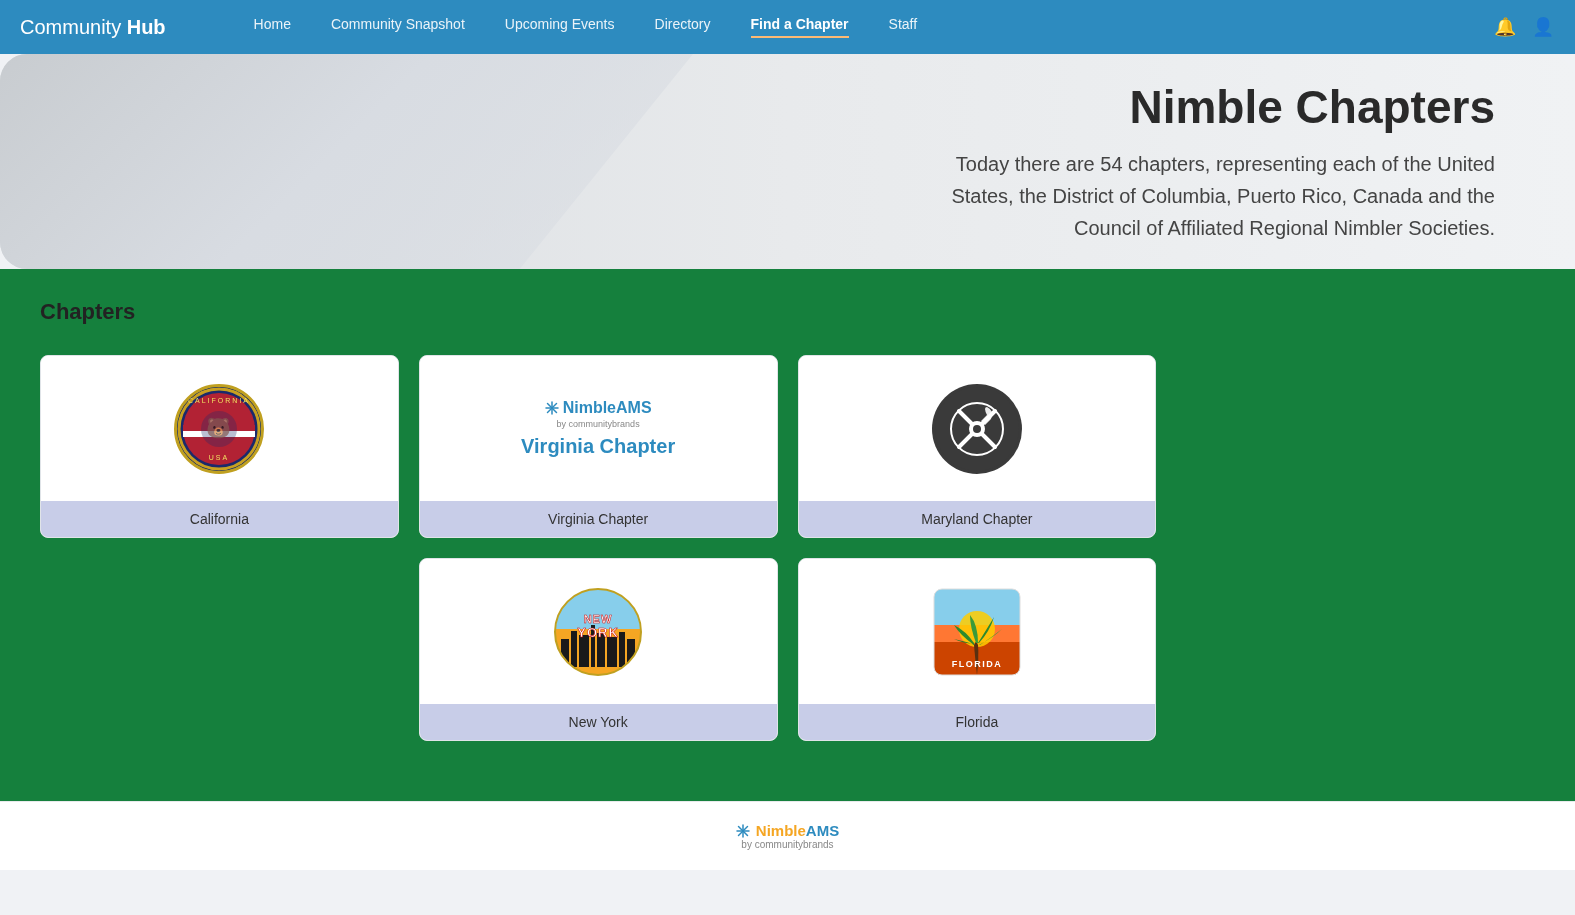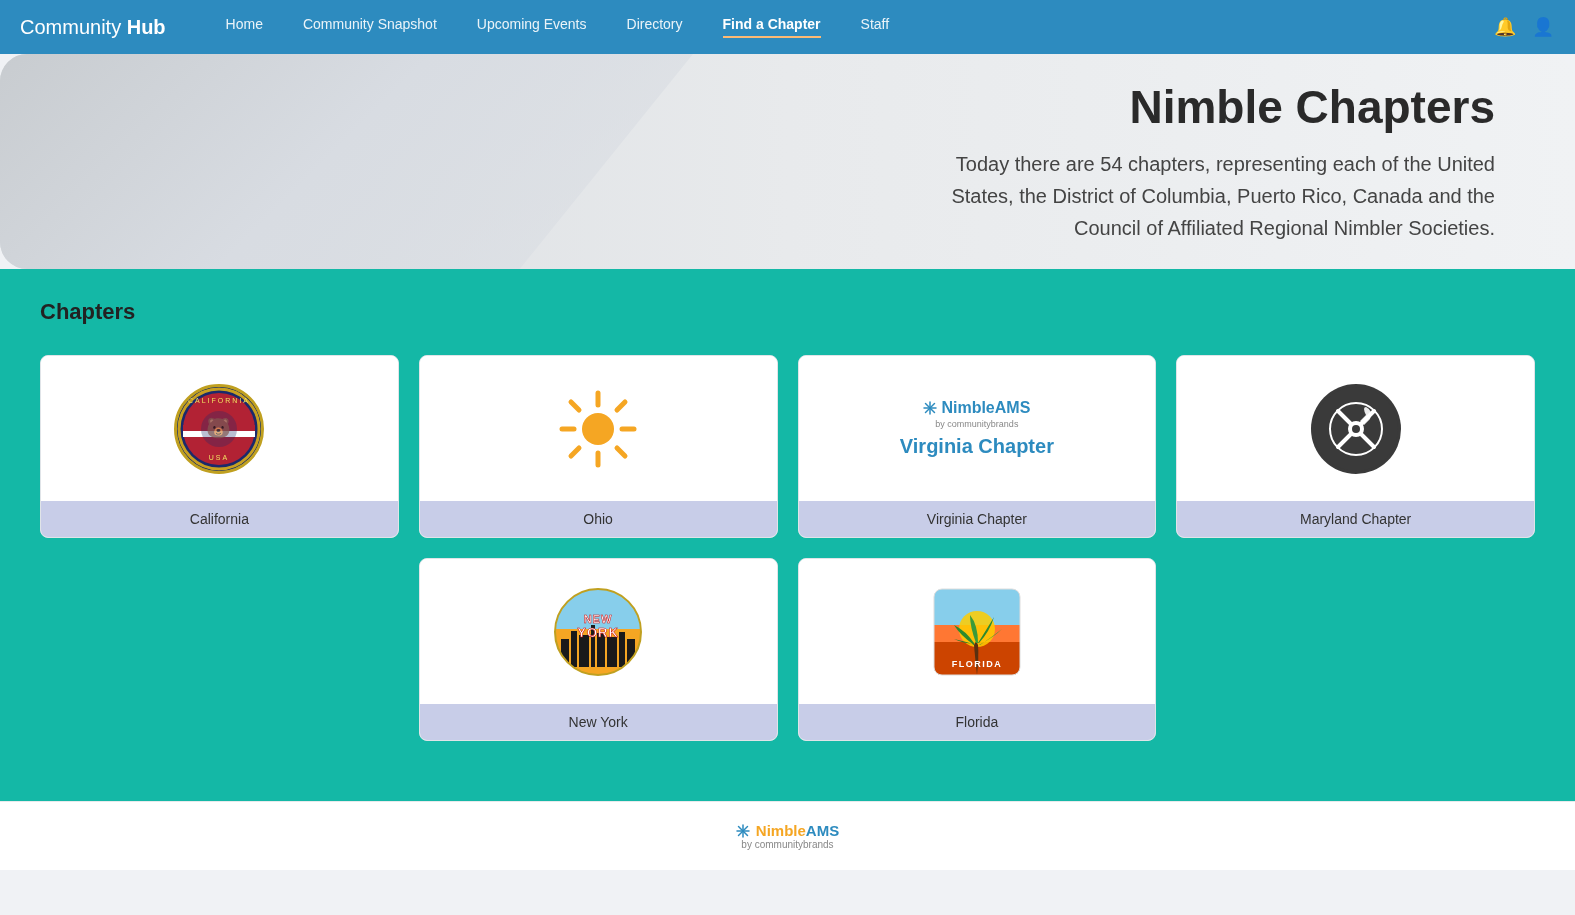--- a/index.html
+++ b/index.html
@@ -11,21 +11,21 @@
       display: flex;
       align-items: center;
       height: 54px;
       padding: 0 20px;
       position: relative;
     }
     .nav-logo {
       color: white;
       font-size: 20px;
       font-weight: 300;
-      margin-right: 60px;
+      margin-right: 88px;
       white-space: nowrap;
     }
     .nav-logo strong { font-weight: 700; }
     .nav-links {
       display: flex;
       gap: 40px;
       flex: 1;
       justify-content: flex-start;
     }
     .nav-link {
@@ -86,21 +86,21 @@
       margin-bottom: 14px;
     }
     .hero-subtitle {
       font-size: 20px;
       color: #444;
       line-height: 1.6;
     }
 
     
     .main {
-      background: #14b8a6;
+      background: #15803d;
       padding: 30px 40px 60px;
     }
     .section-title {
       font-size: 22px;
       font-weight: 600;
       color: #222;
       margin-bottom: 30px;
     }
 
     
@@ -249,39 +249,20 @@
             <text x="42" y="48" text-anchor="middle" font-size="20" fill="rgba(255,255,255,0.7)">🐻</text>
             <circle cx="42" cy="42" r="40" fill="none" stroke="#c8a020" stroke-width="3"></circle>
             <text x="42" y="16" text-anchor="middle" font-size="7" fill="#f0e060" letter-spacing="2">CALIFORNIA</text>
             <text x="42" y="73" text-anchor="middle" font-size="7" fill="#f0e060" letter-spacing="2">USA</text>
           </svg>
         </div>
       </div>
       <div class="chapter-card-footer">California</div>
     </div>
 
-    <div class="chapter-card">
-      <div class="chapter-card-body">
-        <svg class="sun-svg" viewBox="0 0 80 80" xmlns="http://www.w3.org/2000/svg">
-          <circle cx="40" cy="40" r="16" fill="#f5a623"></circle>
-
-          <g stroke="#f5a623" stroke-width="5" stroke-linecap="round">
-            <line x1="40" y1="4" x2="40" y2="16"></line>
-            <line x1="40" y1="64" x2="40" y2="76"></line>
-            <line x1="4" y1="40" x2="16" y2="40"></line>
-            <line x1="64" y1="40" x2="76" y2="40"></line>
-            <line x1="13" y1="13" x2="21" y2="21"></line>
-            <line x1="59" y1="59" x2="67" y2="67"></line>
-            <line x1="67" y1="13" x2="59" y2="21"></line>
-            <line x1="21" y1="59" x2="13" y2="67"></line>
-          </g>
-        </svg>
-      </div>
-      <div class="chapter-card-footer">Ohio</div>
-    </div>
 
     <div class="chapter-card">
       <div class="chapter-card-body">
         <div class="icon-virginia">
           <div style="display:flex;align-items:center;justify-content:center;gap:4px;margin-bottom:2px;">
             <svg width="14" height="14" viewBox="0 0 14 14" xmlns="http://www.w3.org/2000/svg">
               <g stroke="#2d8bbf" stroke-width="1.5" stroke-linecap="round">
                 <line x1="7" y1="1" x2="7" y2="13"></line>
                 <line x1="1" y1="7" x2="13" y2="7"></line>
                 <line x1="2.5" y1="2.5" x2="11.5" y2="11.5"></line>

